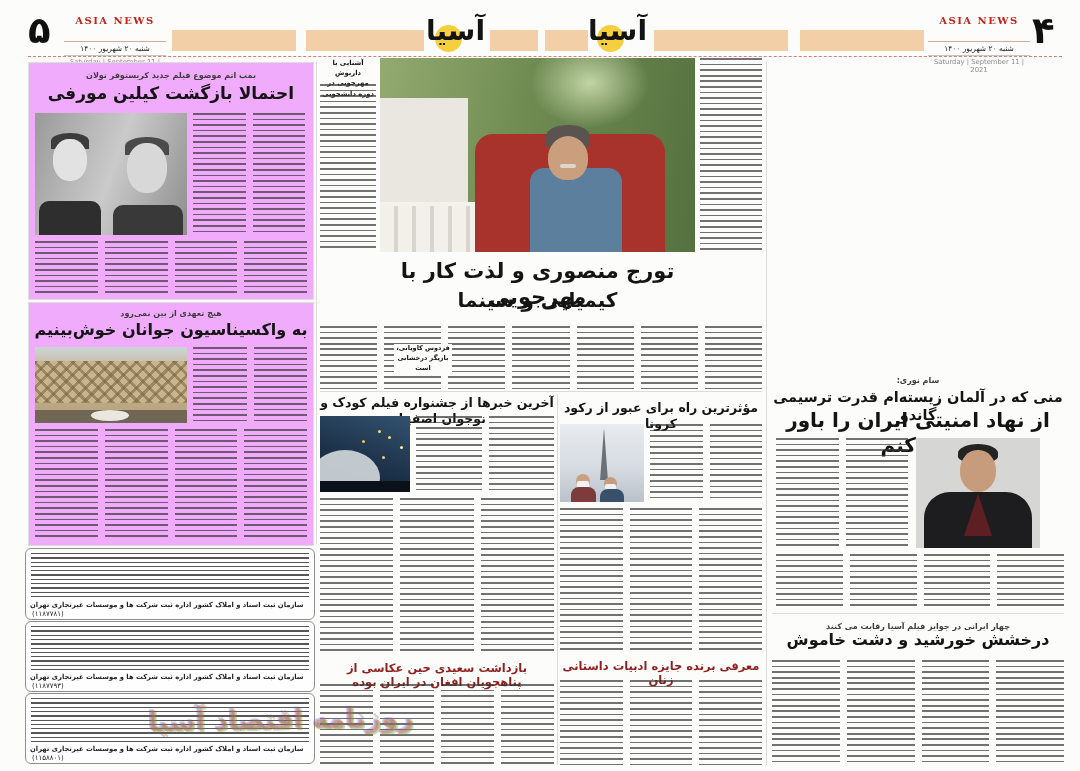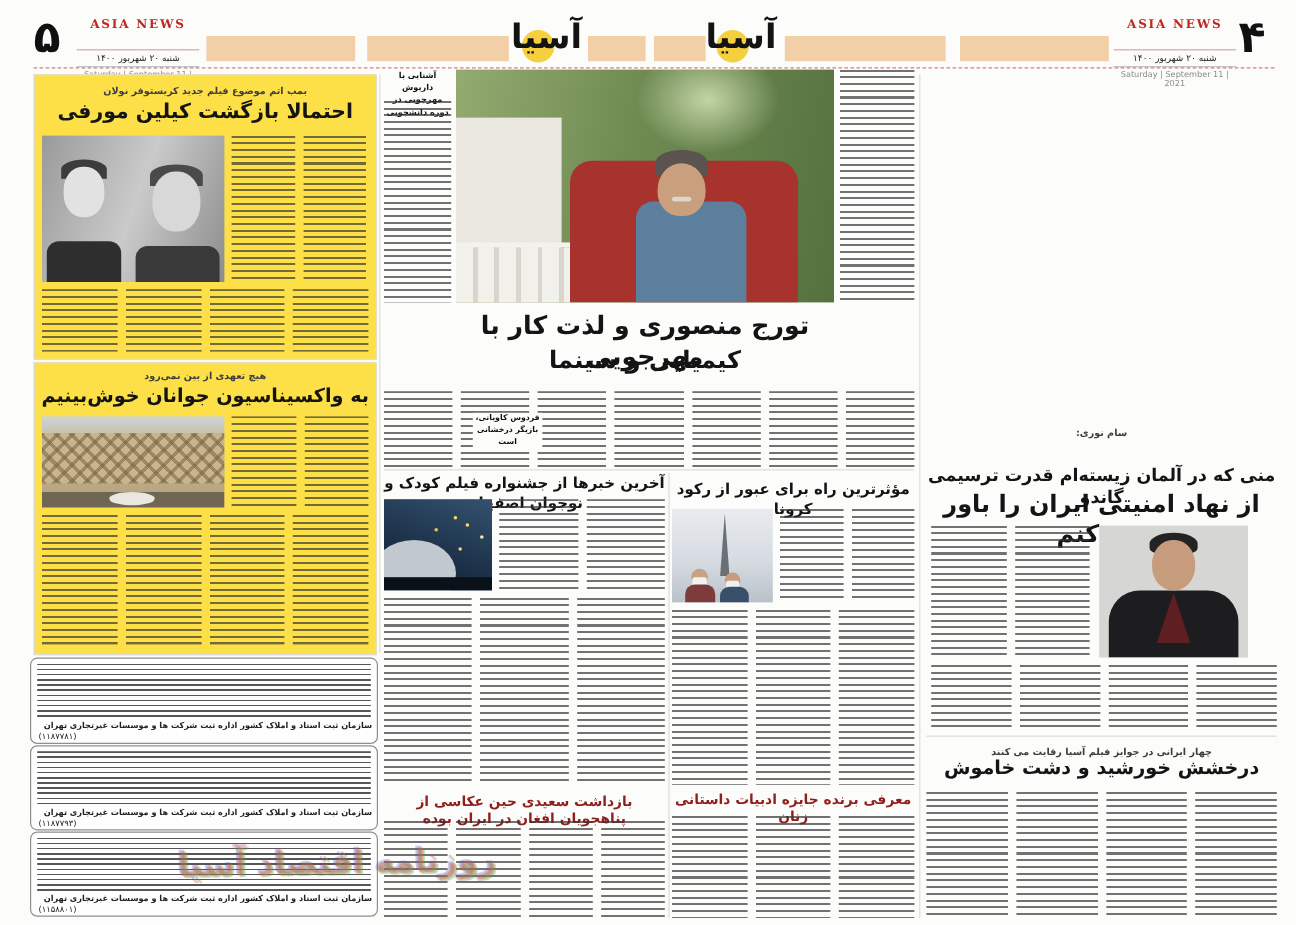--- a/index.html
+++ b/index.html
@@ -6,21 +6,21 @@
   .sheet{position:relative;width:1080px;height:771px;background:#fcfcfb;overflow:hidden;
          font-family:"DejaVu Sans",sans-serif}
   .abs{position:absolute}
   .fa{direction:rtl}
   .ctr{text-align:center}
   
   .tl{background-image:repeating-linear-gradient(180deg,rgba(55,55,55,.70) 0,rgba(55,55,55,.70) 1.7px,rgba(0,0,0,0) 1.7px,rgba(0,0,0,0) 5.6px)}
   .cols{display:flex;gap:7px;direction:rtl}
   .cols>div{flex:1;background-image:repeating-linear-gradient(180deg,rgba(55,55,55,.70) 0,rgba(55,55,55,.70) 1.7px,rgba(0,0,0,0) 1.7px,rgba(0,0,0,0) 5.6px)}
   .adtl{background-image:repeating-linear-gradient(180deg,rgba(40,40,40,.78) 0,rgba(40,40,40,.78) 1.3px,rgba(0,0,0,0) 1.3px,rgba(0,0,0,0) 4.3px)}
-  .panel{background:#fde047;border:1px solid #ddd}
+  .panel{background:#f0abfc;border:1px solid #ddd}
   .kick{font-size:8px;font-weight:bold;color:#3d3d3d}
   .hl{font-weight:bold;color:#141414;line-height:1.25}
   .maroon{color:#8e1f1d}
   .vrule{width:1px;background:#dcdcda}
   .hrule{height:1px;background:#dcdcda}
   .ph{position:absolute;overflow:hidden}
   .ph>div{position:absolute}
   .brandbox{position:absolute;width:102px;text-align:center}
   .brandbox .bb-en{color:#c0261f;font-size:10px;font-weight:bold;letter-spacing:1.5px;
        font-family:"DejaVu Serif",serif;border-bottom:1px solid #d4a9a0;padding-bottom:15px}
@@ -29,21 +29,21 @@
   .pagenum{font-size:37px;font-weight:bold;color:#101010;line-height:1}
   .peach{position:absolute;height:21px;top:30px;background:#f3cfa8}
   .logo{position:absolute;width:58px;height:42px;top:13px}
   .logo .disc{position:absolute;left:5px;bottom:3px;width:27px;height:27px;border-radius:50%;background:#f6cf3f}
   .logo .word{position:absolute;right:3px;top:1px;font-size:28px;font-weight:bold;color:#131313;direction:rtl}
   .watermark{position:absolute;left:92px;top:704px;width:378px;z-index:6;font-size:27px;font-weight:bold;
        direction:rtl;text-align:center;letter-spacing:2px;color:rgba(230,110,55,.30);transform:rotate(-1deg);
        text-shadow:1.5px 1.5px 0 rgba(80,160,75,.33),-1.5px -1.5px 0 rgba(70,85,200,.28),0 0 2px rgba(200,45,40,.25)}
   .adbox{position:absolute;border:1px solid #8f8f8f;border-radius:6px;background:#fefefe}
   .adreg{position:absolute;left:4px;right:4px;bottom:10px;font-size:6.8px;font-weight:bold;color:#222;
-       direction:rtl;text-align:right;white-space:nowrap;overflow:hidden}
+       direction:rtl;text-align:left;white-space:nowrap;overflow:hidden}
   .adref{position:absolute;left:6px;bottom:1px;font-size:7px;color:#222}
 </style>
 </head>
 <body>
 
 <div class="sheet">
 
   <div class="abs pagenum" style="left:28px;top:12px">۵</div>
   <div class="brandbox" style="left:64px;top:15px">
     <div class="bb-en">ASIA NEWS</div>
@@ -215,21 +215,21 @@
 
   <div class="abs hl maroon fa ctr" style="left:320px;top:661px;width:234px;font-size:11.5px">بازداشت سعیدی حین عکاسی از پناهجویان افغان در ایران بوده</div>
   <div class="abs cols" style="left:320px;top:684px;width:234px;height:81px">
       <div></div>
       <div></div>
       <div></div>
       <div></div>
     </div>
 
 
-  <div class="abs kick fa ctr" style="left:772px;top:356px;width:292px">سام نوری:</div>
+  <div class="abs kick fa ctr" style="left:772px;top:376px;width:292px">سام نوری:</div>
   <div class="abs hl fa ctr" style="left:772px;top:388px;width:292px;font-size:14.5px">منی که در آلمان زیسته‌ام قدرت ترسیمی گاندو</div>
   <div class="abs hl fa ctr" style="left:772px;top:408px;width:292px;font-size:20px">از نهاد امنیتی ایران را باور می کنم</div>
   <div class="ph" style="left:916px;top:438px;width:124px;height:110px;background:#d6d6d4">
     <div style="left:8px;bottom:0;width:108px;height:56px;background:#1d1d20;border-radius:26px 26px 0 0"></div>
     <div style="left:48px;bottom:12px;width:28px;height:42px;background:#5e1f22;clip-path:polygon(50% 0,0 100%,100% 100%)"></div>
     <div style="left:42px;top:6px;width:40px;height:18px;background:#232323;border-radius:50% 50% 30% 30%"></div>
     <div style="left:44px;top:12px;width:36px;height:42px;background:#c79c7c;border-radius:48%"></div>
   </div>
   <div class="abs cols" style="left:776px;top:438px;width:132px;height:110px">
       <div></div>

